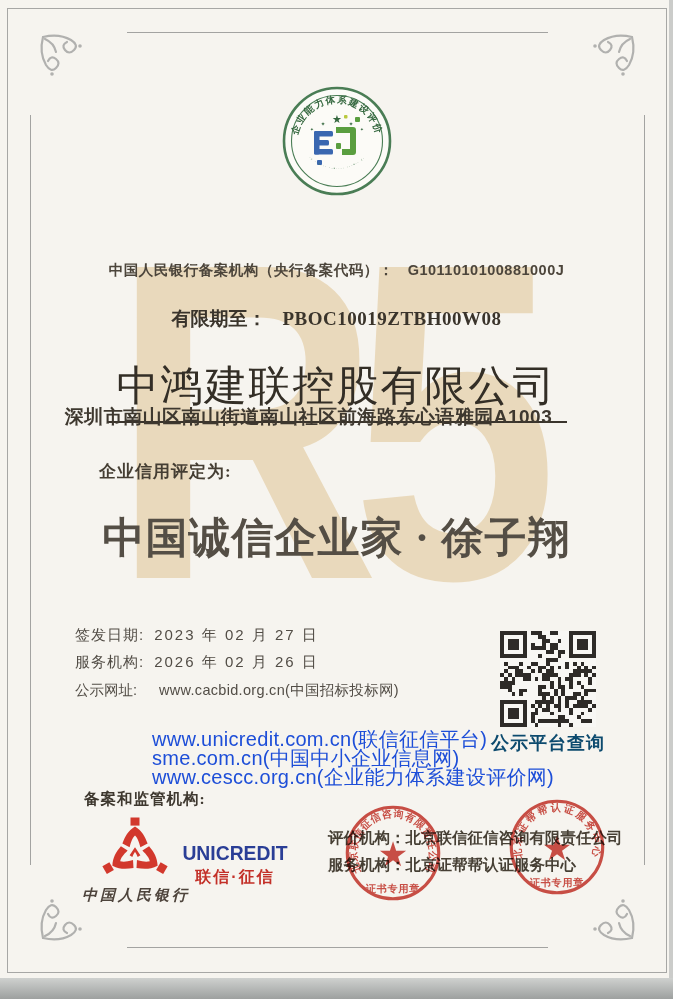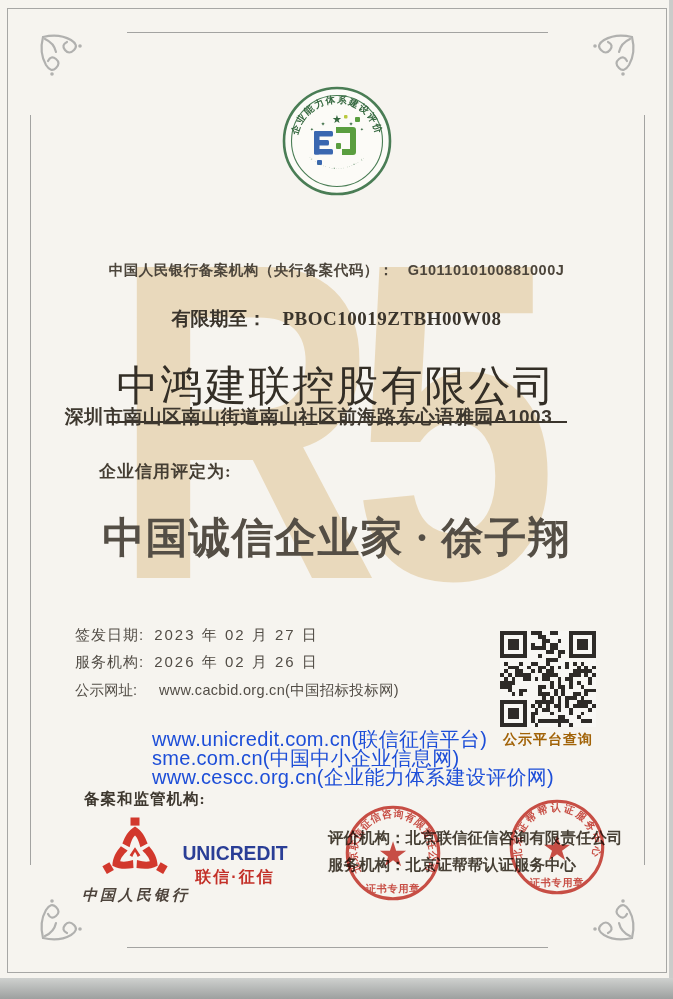--- a/index.html
+++ b/index.html
@@ -49,21 +49,21 @@
   
   .drow{position:absolute;left:75px;font-size:15px;color:#524d46;letter-spacing:1px;white-space:nowrap;}
   .drow .dval{margin-left:10px;letter-spacing:2px;}
   .urow{position:absolute;left:75px;font-size:14.5px;color:#524d46;white-space:nowrap;}
   .urow .dval{margin-left:22px;letter-spacing:.3px;}
   .ucont{position:absolute;left:152px;font-size:20px;color:#1d4ed8;white-space:nowrap;letter-spacing:.3px;margin-top:25px;}
   
   .qr{position:absolute;left:500px;top:631px;width:96px;height:96px;}
   .qr svg{display:block;}
   .qr-caption{position:absolute;left:486px;top:731px;width:124px;text-align:center;
-     font-family:"Liberation Serif",serif;font-weight:bold;font-size:14px;color:#a16207;letter-spacing:1px;}
+     font-family:"Liberation Serif",serif;font-weight:bold;font-size:18px;color:#0c4a6e;letter-spacing:1px;}
   
   .regulator{position:absolute;left:84px;top:789px;font-family:"Liberation Serif",serif;
      font-weight:bold;font-size:15.5px;color:#3e382f;letter-spacing:1px;}
   .pbc-logo{position:absolute;left:99px;top:813px;width:72px;height:72px;}
   .pbc-caption{position:absolute;left:70px;top:886px;width:132px;text-align:center;
      font-family:"Liberation Serif",serif;font-style:italic;font-weight:bold;
      font-size:15px;color:#4e443c;letter-spacing:3px;}
   .unicredit{position:absolute;left:172px;top:841px;width:126px;text-align:center;}
   .unicredit-name{font-family:"Liberation Sans",sans-serif;font-weight:bold;font-size:21px;
      color:#2a3e96;letter-spacing:0;transform:scaleX(.92);transform-origin:center;}

